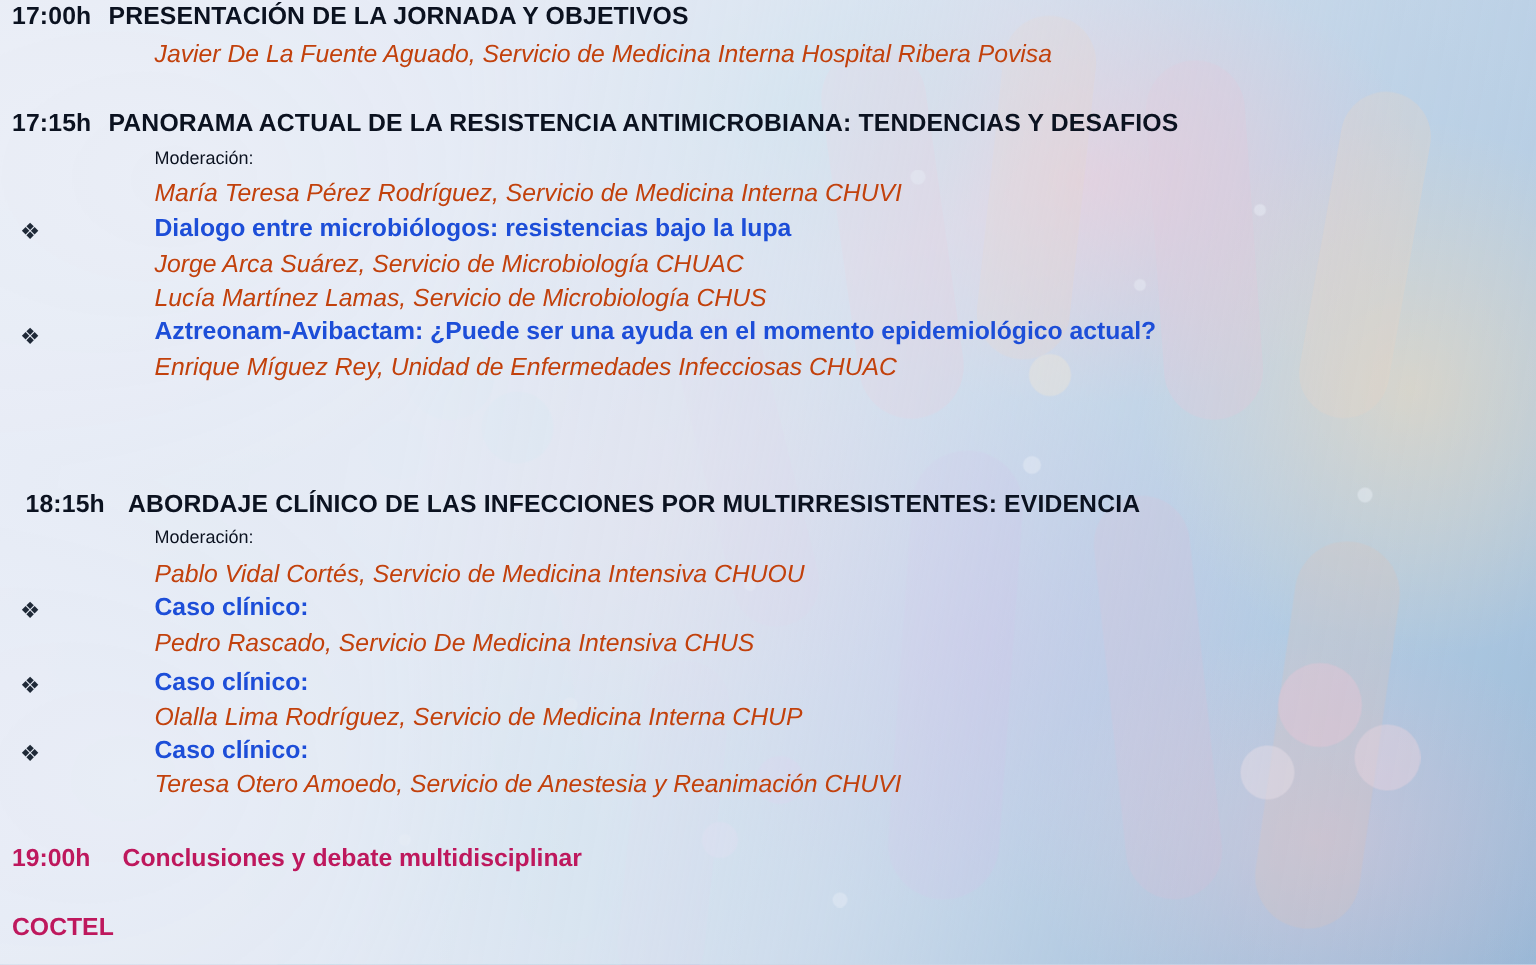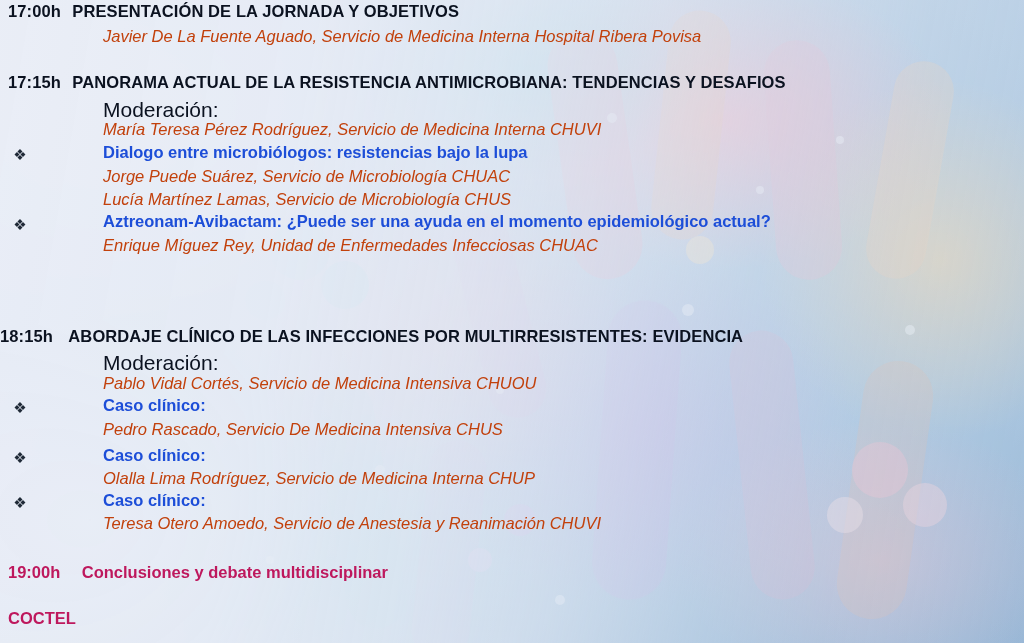--- a/index.html
+++ b/index.html
@@ -57,21 +57,21 @@
 
   .timeline {
     font-weight: bold;
     font-size: 16.5px;
     color: #0b1220;
     letter-spacing: 0.1px;
   }
 
   .moder {
     font-weight: normal;
-    font-size: 21px;
+    font-size: 12px;
     color: #0b1220;
   }
 
   .talk {
     font-weight: bold;
     font-size: 16.5px;
     color: #1d4ed8;
   }
 
   .speaker {
@@ -186,28 +186,28 @@
 
   <div class="abs" style="left:8px; top:73px;">
     <span class="timeline">17:15h</span>
     <span class="timeline" style="margin-left:7px;">PANORAMA ACTUAL DE LA RESISTENCIA ANTIMICROBIANA: TENDENCIAS Y DESAFIOS</span>
   </div>
   <div class="abs moder" style="left:103px; top:98px;">Moderación:</div>
   <div class="abs speaker" style="left:103px; top:120px;">María Teresa Pérez Rodríguez, Servicio de Medicina Interna CHUVI</div>
 
   <div class="abs bullet" style="left:6px; top:147px;">❖</div>
   <div class="abs talk" style="left:103px; top:143px;">Dialogo entre microbiólogos: resistencias bajo la lupa</div>
-  <div class="abs speaker" style="left:103px; top:167px;">Jorge Puede Suárez, Servicio de Microbiología CHUAC</div>
+  <div class="abs speaker" style="left:103px; top:167px;">Jorge Arca Suárez, Servicio de Microbiología CHUAC</div>
   <div class="abs speaker" style="left:103px; top:190px;">Lucía  Martínez Lamas, Servicio de Microbiología CHUS</div>
 
   <div class="abs bullet" style="left:6px; top:217px;">❖</div>
   <div class="abs talk" style="left:103px; top:212px;">Aztreonam-Avibactam: ¿Puede ser  una ayuda en el momento epidemiológico actual?</div>
   <div class="abs speaker" style="left:103px; top:236px;">Enrique Míguez Rey, Unidad de Enfermedades Infecciosas CHUAC</div>
 
-  <div class="abs" style="left:0; top:327px;">
+  <div class="abs" style="left:17px; top:327px;">
     <span class="timeline">18:15h</span>
     <span class="timeline" style="margin-left:11px;">ABORDAJE CLÍNICO DE LAS INFECCIONES POR MULTIRRESISTENTES: EVIDENCIA</span>
   </div>
   <div class="abs moder" style="left:103px; top:351px;">Moderación:</div>
   <div class="abs speaker" style="left:103px; top:374px;">Pablo Vidal Cortés, Servicio de Medicina Intensiva CHUOU</div>
 
   <div class="abs bullet" style="left:6px; top:400px;">❖</div>
   <div class="abs talk" style="left:103px; top:396px;">Caso clínico:</div>
   <div class="abs speaker" style="left:103px; top:420px;">Pedro Rascado, Servicio De Medicina Intensiva CHUS</div>
 

